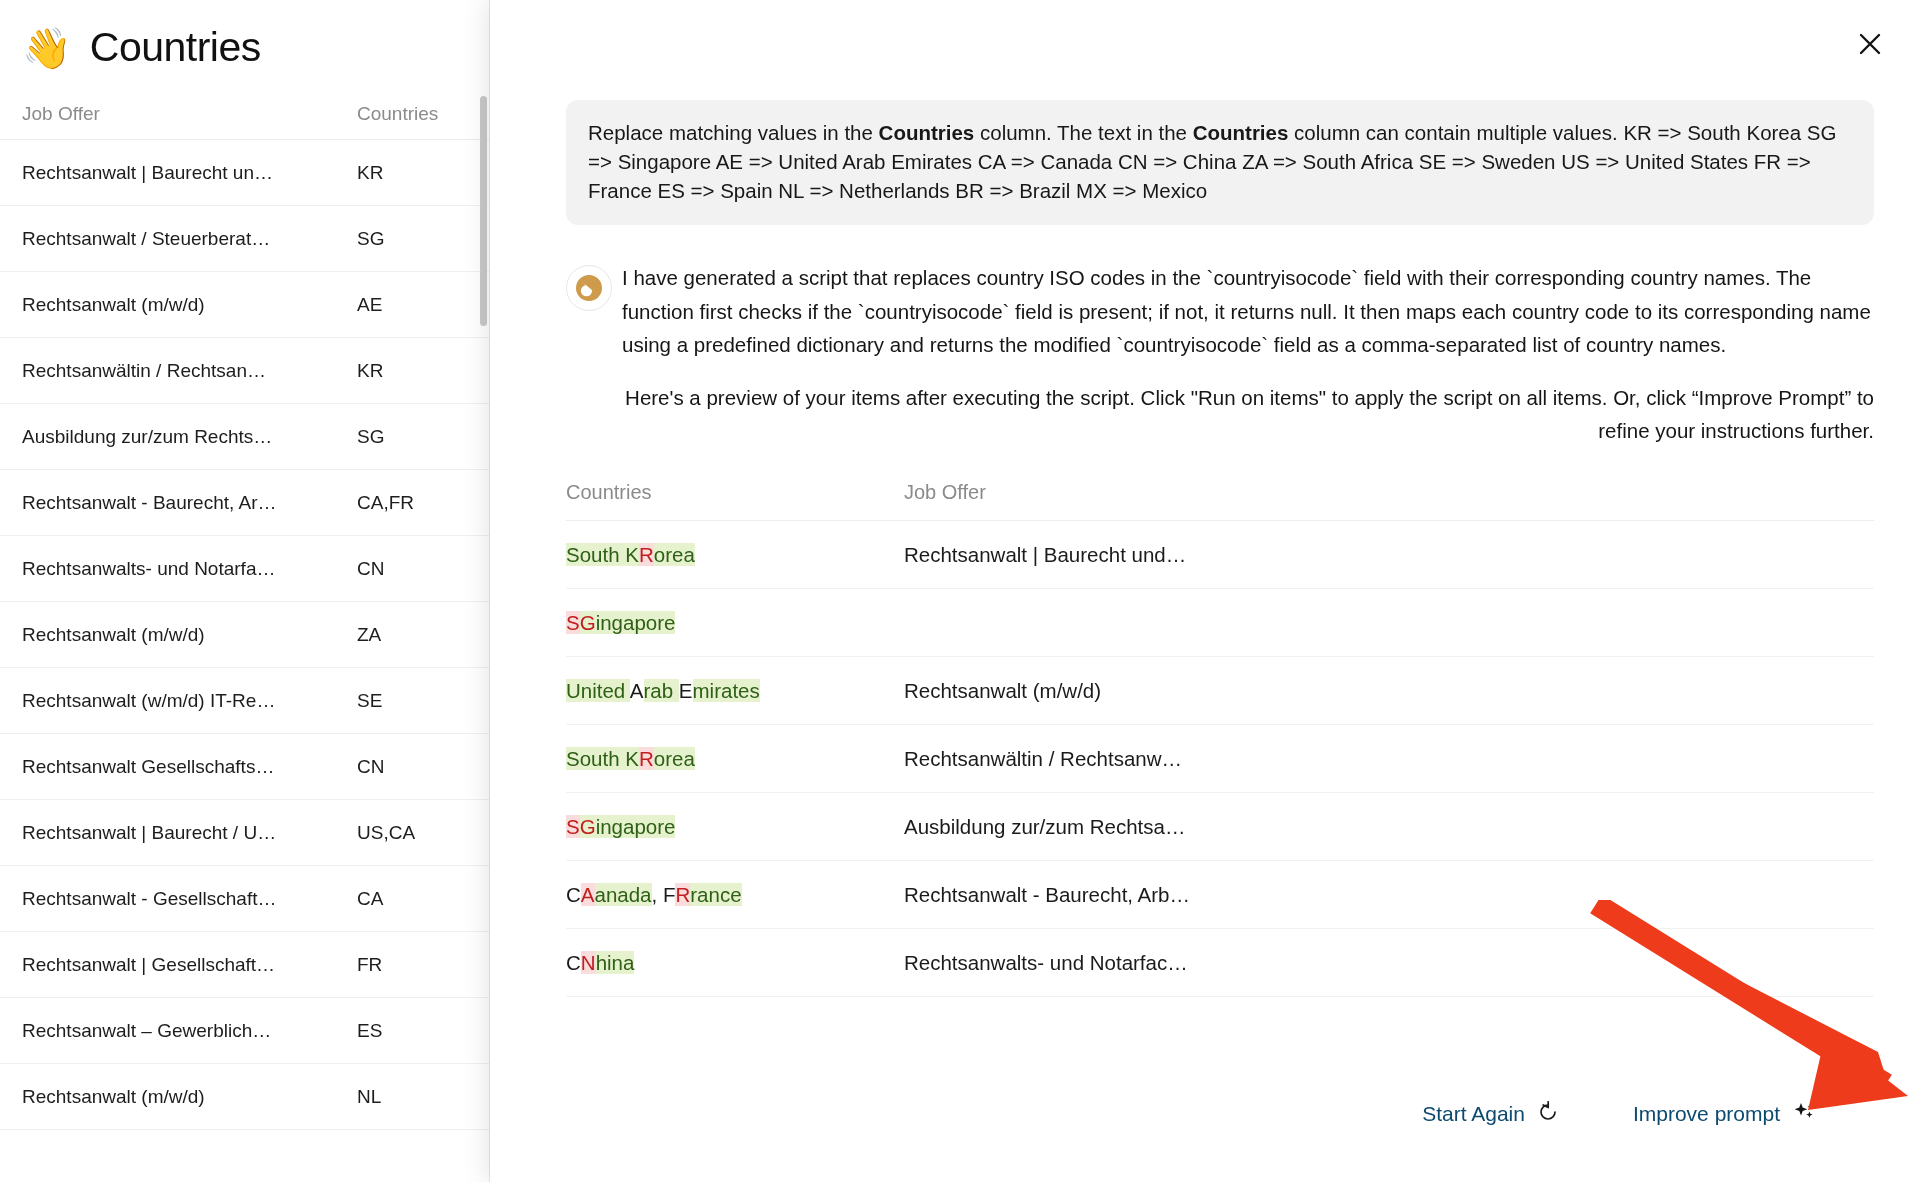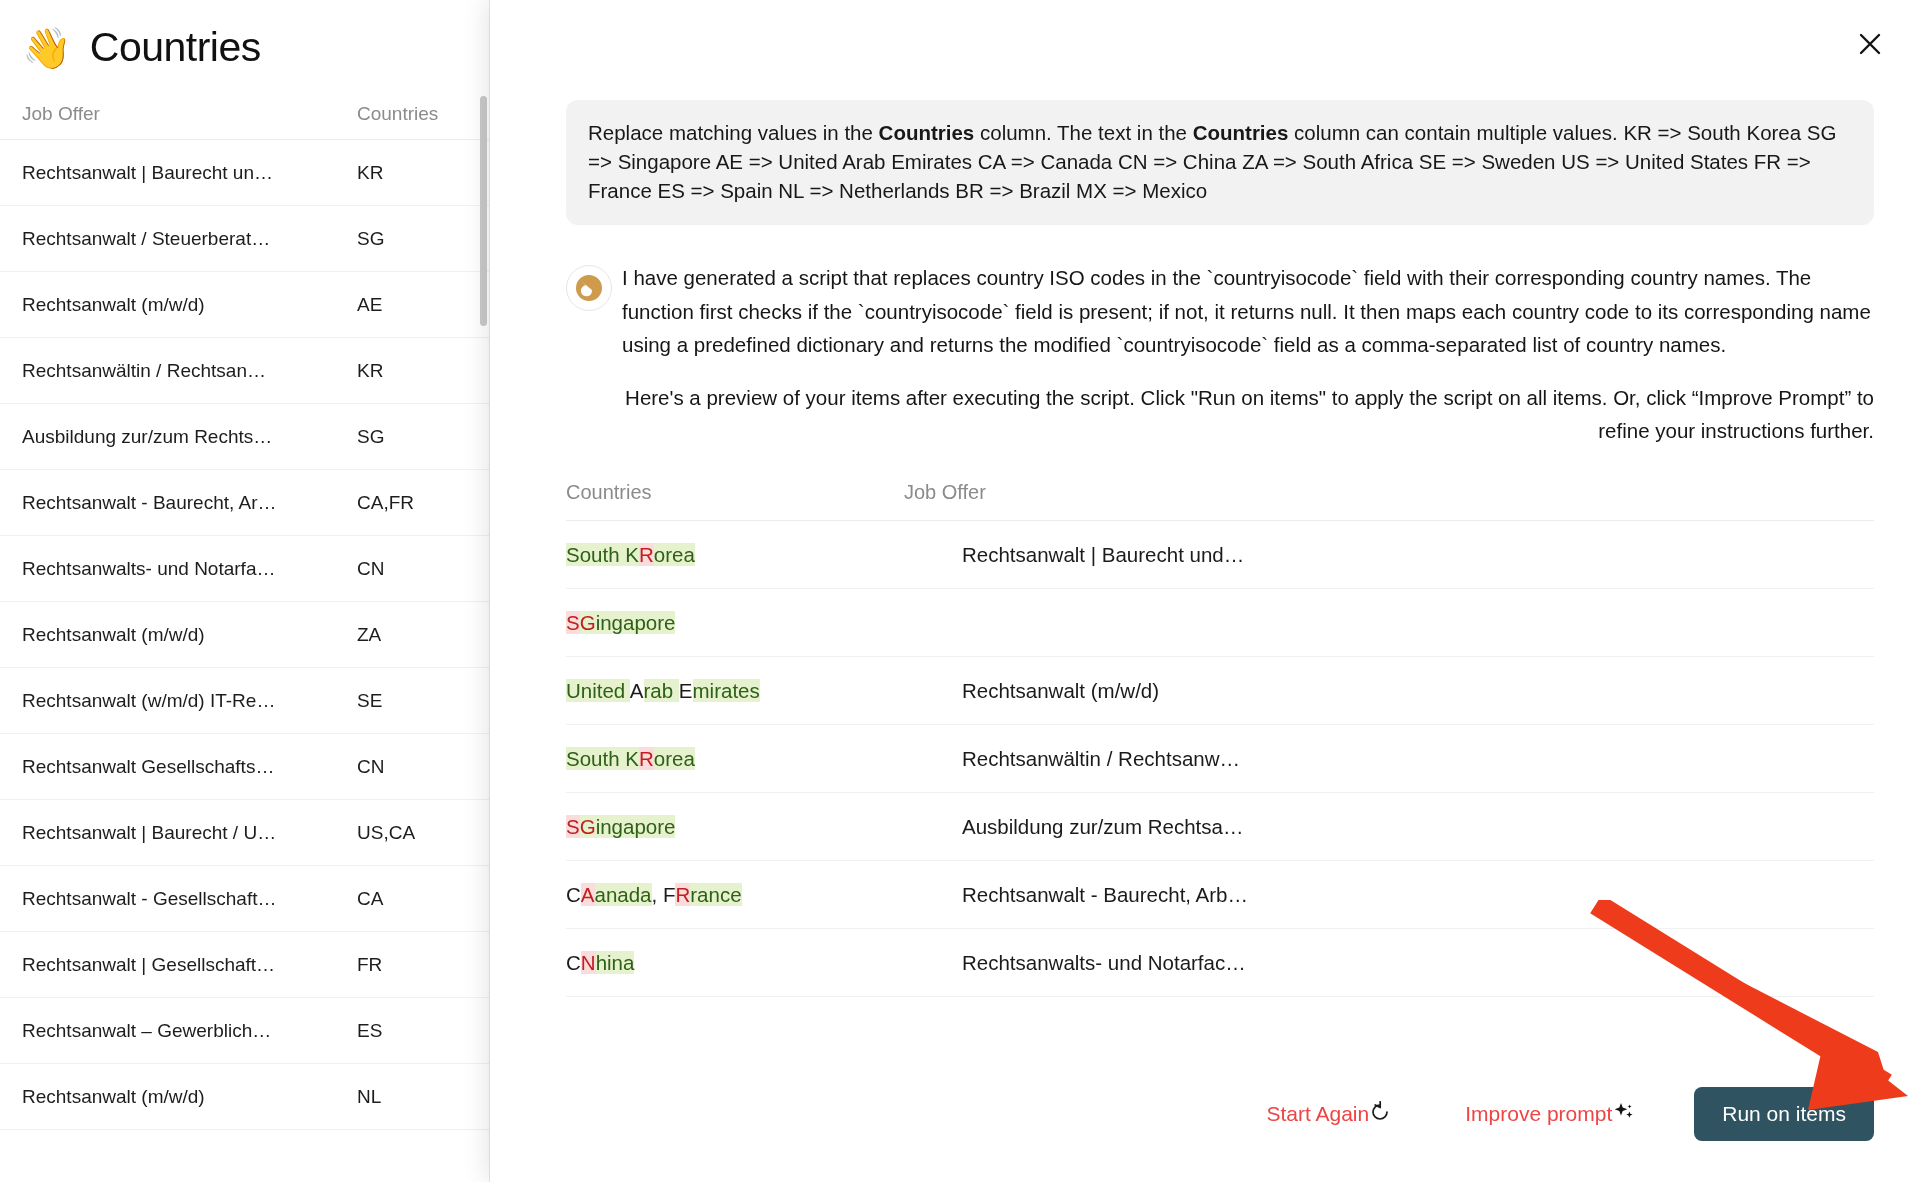--- a/index.html
+++ b/index.html
@@ -148,21 +148,21 @@
   .pv-head .pc1 { width: 338px; }
   .pv-head .pc2 { flex: 1; }
   .pv-row {
     display: flex;
     align-items: center;
     height: 68px;
     border-bottom: 1px solid #f1f1f1;
     font-size: 20.5px;
     color: #1b1b1b;
   }
-  .pv-row .pc1 { width: 396px; white-space: nowrap; }
+  .pv-row .pc1 { width: 338px; white-space: nowrap; }
   .pv-row .pc2 {
     flex: 1;
     white-space: nowrap;
     overflow: hidden;
     text-overflow: ellipsis;
     padding-right: 20px;
   }
   .ins { background: #e6f2cd; color: #2f6017; }
   .del { background: #fadcdc; color: #c0201f; }
   .plain { color: #1b1b1b; }
@@ -173,22 +173,23 @@
     display: flex;
     align-items: center;
     justify-content: flex-end;
     gap: 0;
     padding: 0 46px 24px 32px;
     background: #ffffff;
   }
   .link-btn {
     display: inline-flex;
     align-items: center;
+    gap: 12px;
     font-size: 21px;
-    color: #ef4444;
+    color: #0c4a6e;
     background: none;
     border: none;
     cursor: pointer;
     font-family: inherit;
     padding: 10px 16px;
     margin-right: 42px;
   }
   .primary-btn {
     background: #2f5360;
     color: #ffffff;
@@ -369,21 +370,20 @@
         <span>Improve prompt</span>
         <span>
           <svg width="24" height="24" viewBox="0 0 24 24">
             <path d="M9 3 L10.7 7.6 L15.3 9.3 L10.7 11 L9 15.6 L7.3 11 L2.7 9.3 L7.3 7.6 Z" fill="#141414"></path>
             <path d="M17.4 11.4 L18.3 13.7 L20.6 14.6 L18.3 15.5 L17.4 17.8 L16.5 15.5 L14.2 14.6 L16.5 13.7 Z" fill="#141414"></path>
             <path d="M17.6 4.4 L18.2 5.9 L19.7 6.5 L18.2 7.1 L17.6 8.6 L17 7.1 L15.5 6.5 L17 5.9 Z" fill="#141414"></path>
           </svg>
         </span>
       </button>
 
-      <button class="primary-btn">Run on items</button>
     </div>
 
     <svg class="arrow-svg" viewBox="0 0 370 240">
       <g>
         <path d="M8 8 L300 188 L258 196 L300 190 L288 152 Z" fill="#EE3B1B"></path>
         <path d="M6 4 L296 184" stroke="#EE3B1B" stroke-width="22" stroke-linecap="butt"></path>
         <path d="M236 132 L318 196 L218 210 Z" fill="#EE3B1B"></path>
       </g>
     </svg>
   </section>

